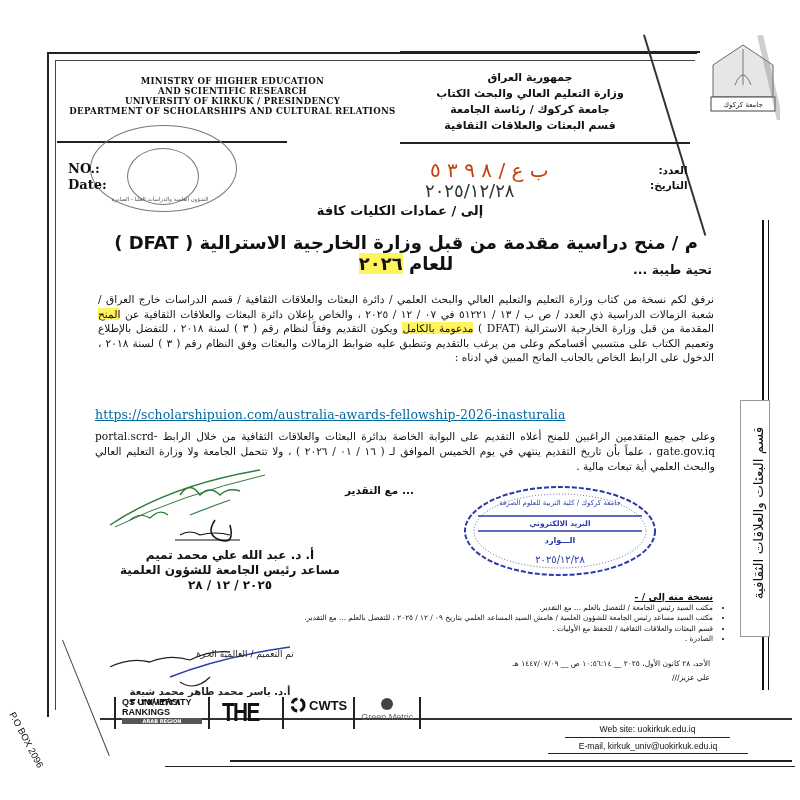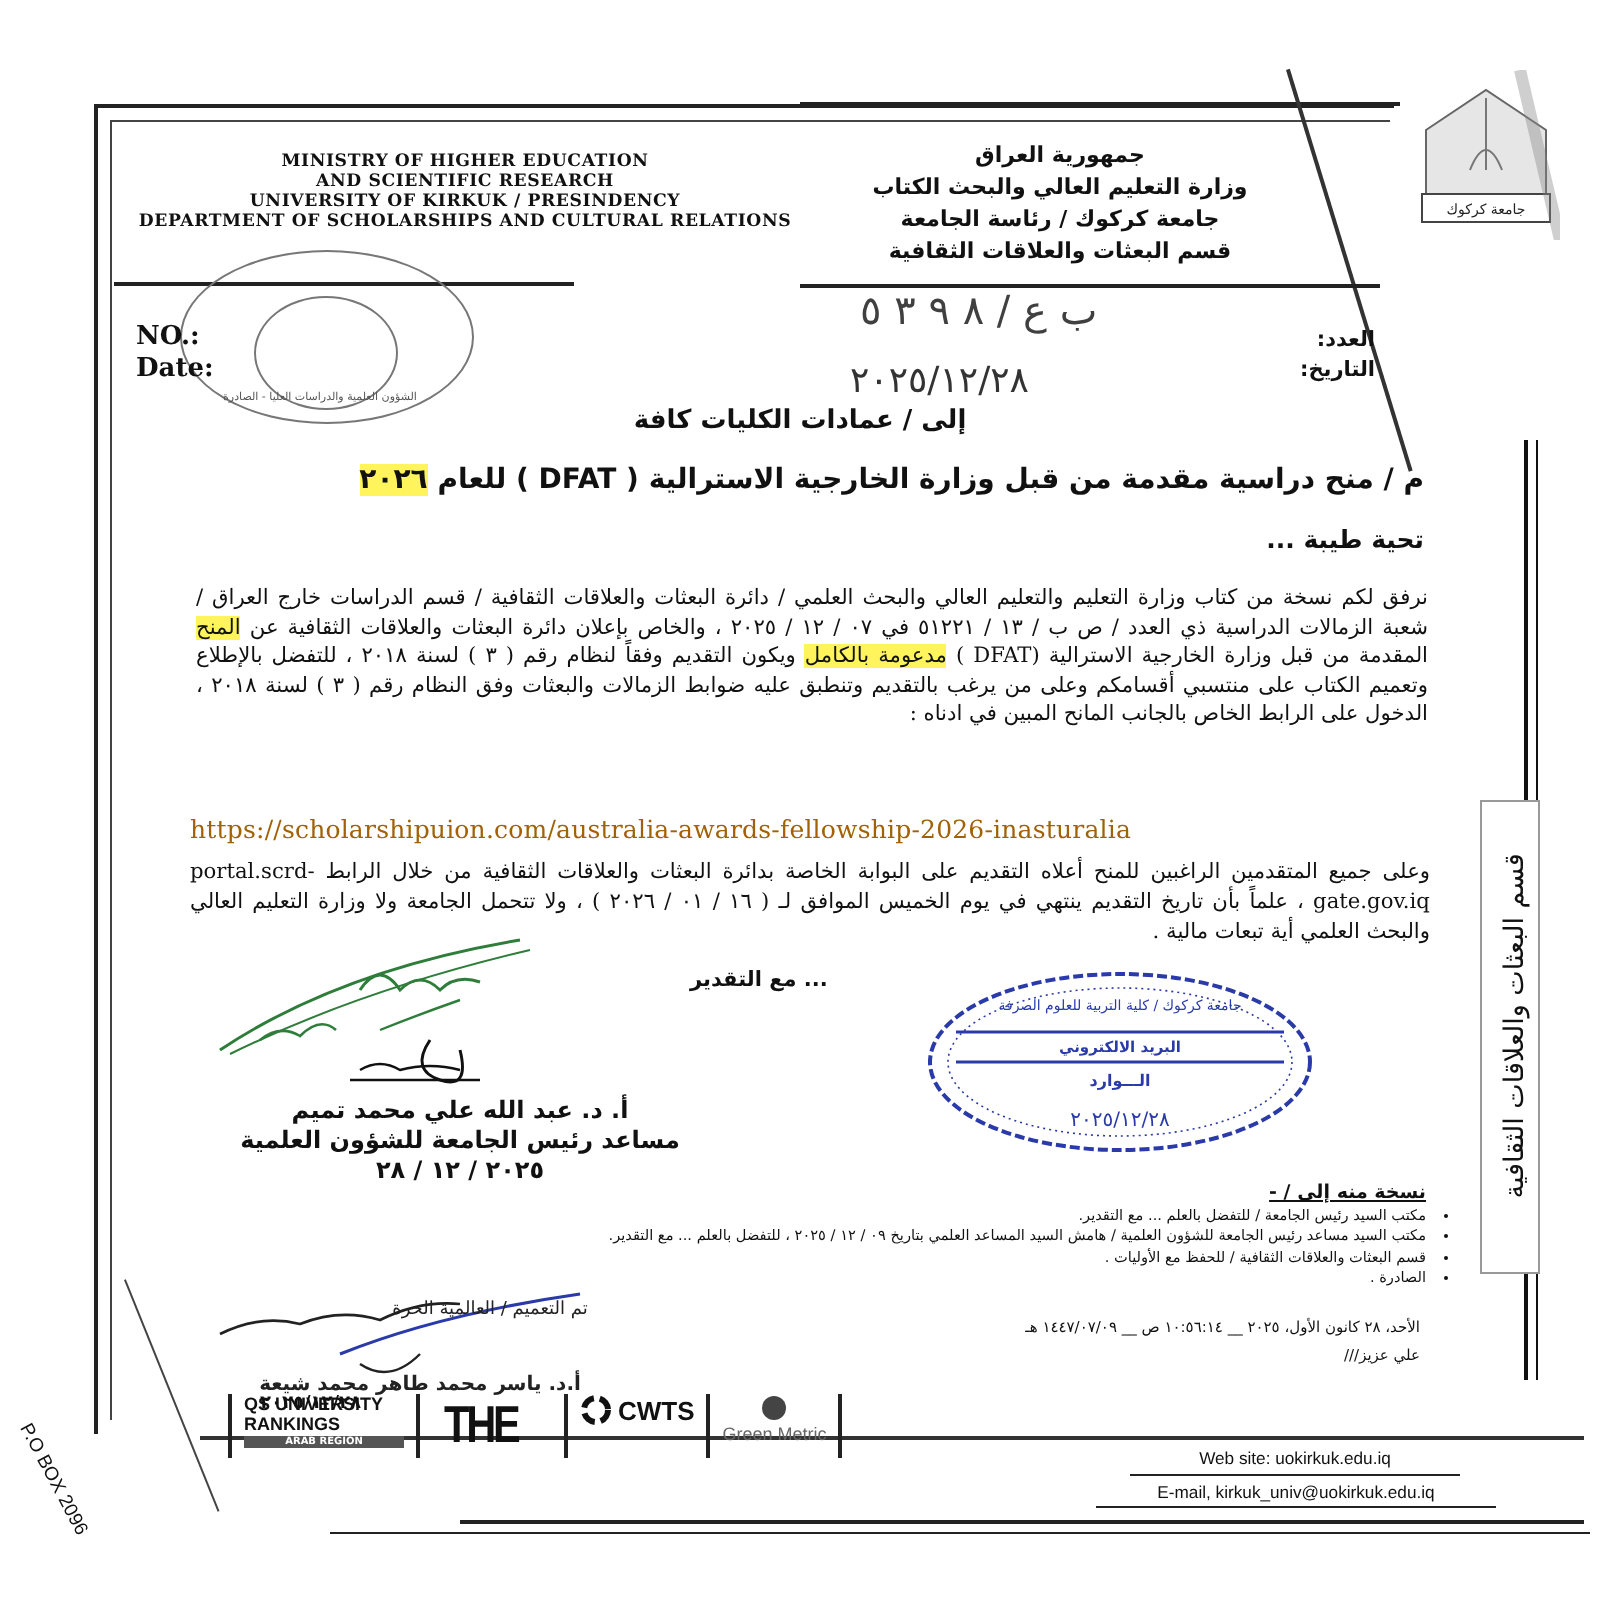--- a/index.html
+++ b/index.html
@@ -10,31 +10,31 @@
   .border-top2 { position:absolute; left:55px; top:60px; width:640px; height:1px; background:#444; }
   .header-en { position:absolute; left:60px; top:76px; width:345px; text-align:center; font-family:"DejaVu Serif", serif; font-weight:bold; font-size:8.6px; line-height:10px; letter-spacing:0.3px; }
   .header-ar { position:absolute; left:430px; top:70px; width:200px; text-align:center; direction:rtl; font-weight:bold; font-size:11px; line-height:16px; }
   .header-rule-l { position:absolute; left:57px; top:141px; width:230px; height:2px; background:#222; }
   .header-rule-r { position:absolute; left:400px; top:142px; width:290px; height:2px; background:#222; }
   .top-rule { position:absolute; left:400px; top:51px; width:300px; height:2px; background:#222; }
   .diag { position:absolute; left:643px; top:35px; width:2px; height:210px; background:#333; transform:rotate(-17deg); transform-origin:top left; }
   .crest { position:absolute; left:705px; top:35px; width:75px; height:85px; }
   .no-label { position:absolute; left:68px; top:161px; font-family:"DejaVu Serif", serif; font-weight:bold; font-size:13px; line-height:16px; }
   .ar-no-label { position:absolute; left:650px; top:163px; direction:rtl; font-weight:bold; font-size:10.5px; line-height:15px; }
-  .hand-no { position:absolute; left:430px; top:143px; font-size:20px; color:#404040; letter-spacing:6px; direction:ltr; }
+  .hand-no { position:absolute; left:430px; top:158px; font-size:20px; color:#c2410c; letter-spacing:6px; direction:ltr; }
   .hand-date { position:absolute; left:425px; top:180px; font-size:18px; color:#333; letter-spacing:3px; direction:ltr; }
   .seal-official { position:absolute; left:90px; top:125px; width:145px; height:85px; border:1px solid #777; border-radius:50%; }
   .seal-inner { position:absolute; left:127px; top:148px; width:70px; height:55px; border:1px solid #777; border-radius:50%; }
   .seal-text { position:absolute; left:110px; top:196px; width:100px; text-align:center; font-size:5.5px; color:#555; direction:rtl; line-height:7px; }
   .to-line { position:absolute; left:270px; top:203px; width:260px; text-align:center; direction:rtl; font-weight:bold; font-size:13px; }
-  .subject { position:absolute; left:100px; top:232px; width:612px; direction:rtl; font-weight:bold; font-size:14px; }
+  .subject { position:absolute; left:100px; top:232px; width:612px; direction:rtl; font-weight:bold; font-size:18px;text-align:center; }
   .hl { background:#fff45c; }
   .greeting { position:absolute; left:400px; top:262px; width:312px; direction:rtl; font-weight:bold; font-size:12.5px; }
   .body-para { position:absolute; left:98px; top:292px; width:616px; direction:rtl; text-align:justify; font-family:"DejaVu Serif", serif; font-size:10.6px; line-height:14.6px; }
-  .url { position:absolute; left:95px; top:407px; width:620px; font-family:"DejaVu Serif", serif; font-size:12.5px; color:#a16207; letter-spacing:0.1px; }
+  .url { position:absolute; left:95px; top:407px; width:620px; font-family:"DejaVu Serif", serif; font-size:12.5px; text-decoration:underline; color:#0369a1; letter-spacing:0.1px; }
   .para2 { position:absolute; left:95px; top:429px; width:620px; direction:rtl; text-align:justify; font-family:"DejaVu Serif", serif; font-size:10.6px; line-height:14.8px; }
   .regards { position:absolute; left:345px; top:484px; direction:rtl; font-weight:bold; font-size:10.5px; }
   .sig1 { position:absolute; left:90px; top:465px; width:190px; height:85px; }
   .sig1-name { position:absolute; left:70px; top:548px; width:320px; text-align:center; direction:rtl; font-weight:bold; font-size:12px; line-height:15px; }
   .stamp { position:absolute; left:460px; top:483px; width:200px; height:95px; }
   .side-box { position:absolute; left:740px; top:400px; width:28px; height:235px; border:1px solid #999; background:#fff; }
   .side-text { position:absolute; left:640px; top:505px; width:235px; text-align:center; transform:rotate(-90deg); transform-origin:center; font-size:13.5px; direction:rtl; white-space:nowrap; }
   .side-line1 { position:absolute; left:762px; top:220px; width:2px; height:470px; background:#111; }
   .side-line2 { position:absolute; left:768px; top:220px; width:1px; height:470px; background:#111; }
   .cc-title { position:absolute; left:590px; top:591px; width:123px; direction:rtl; font-weight:bold; font-size:9.5px; text-decoration:underline; }

